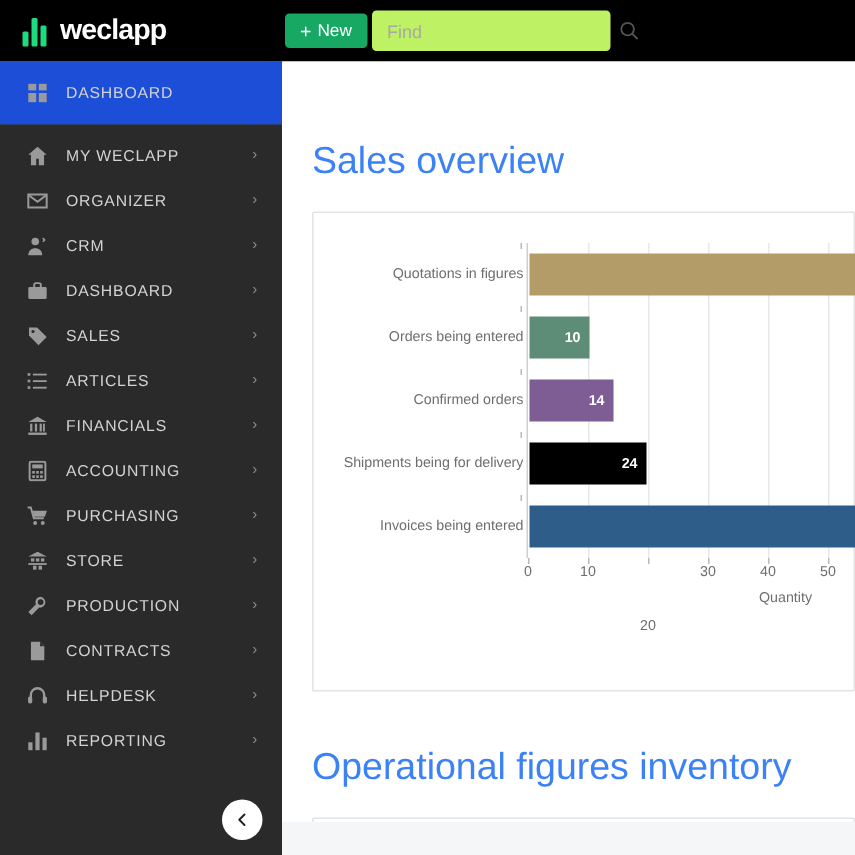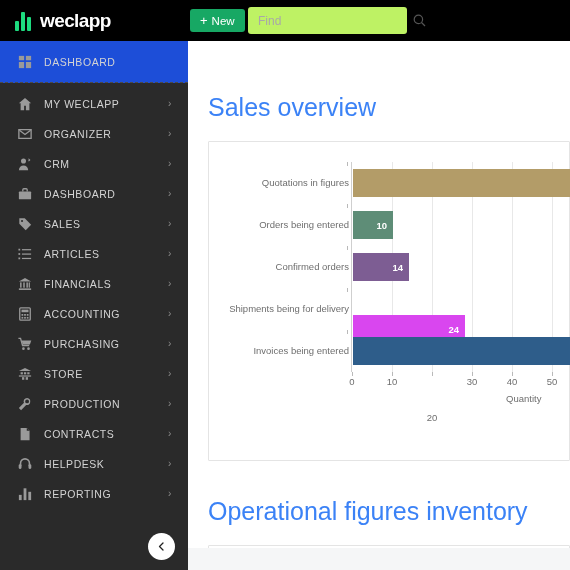--- a/index.html
+++ b/index.html
@@ -371,21 +371,21 @@
             <div class="bar" style="left: 1px; top: 49px; width: 40px; background: rgb(94, 141, 119);">
               <span class="bar-value">10</span>
             </div>
             <div class="tick-mark" style="top: 84px;"></div>
             <div class="cat-label" style="top: 99px;">Confirmed orders</div>
             <div class="bar" style="left: 1px; top: 91px; width: 56px; background: rgb(125, 93, 147);">
               <span class="bar-value">14</span>
             </div>
             <div class="tick-mark" style="top: 126px;"></div>
             <div class="cat-label" style="top: 141px;">Shipments being for delivery</div>
-            <div class="bar" style="left: 1px; top: 133px; width: 112px; background: #d946ef; margin-top: 20px;">
+            <div class="bar" style="left: 1px; top: 133px; width: 78px; background: #000000;">
               <span class="bar-value">24</span>
             </div>
             <div class="tick-mark" style="top: 168px;"></div>
             <div class="cat-label" style="top: 183px;">Invoices being entered</div>
             <div class="bar" style="left: 1px; top: 175px; width: 224px; background: rgb(46, 93, 138);"></div>
             <div class="xtick-mark" style="left: 0px;"></div>
             <div class="xtick" style="left: 0px;">0</div>
             <div class="xtick-mark" style="left: 40px;"></div>
             <div class="xtick" style="left: 40px;">10</div>
             <div class="xtick-mark" style="left: 80px;"></div>

